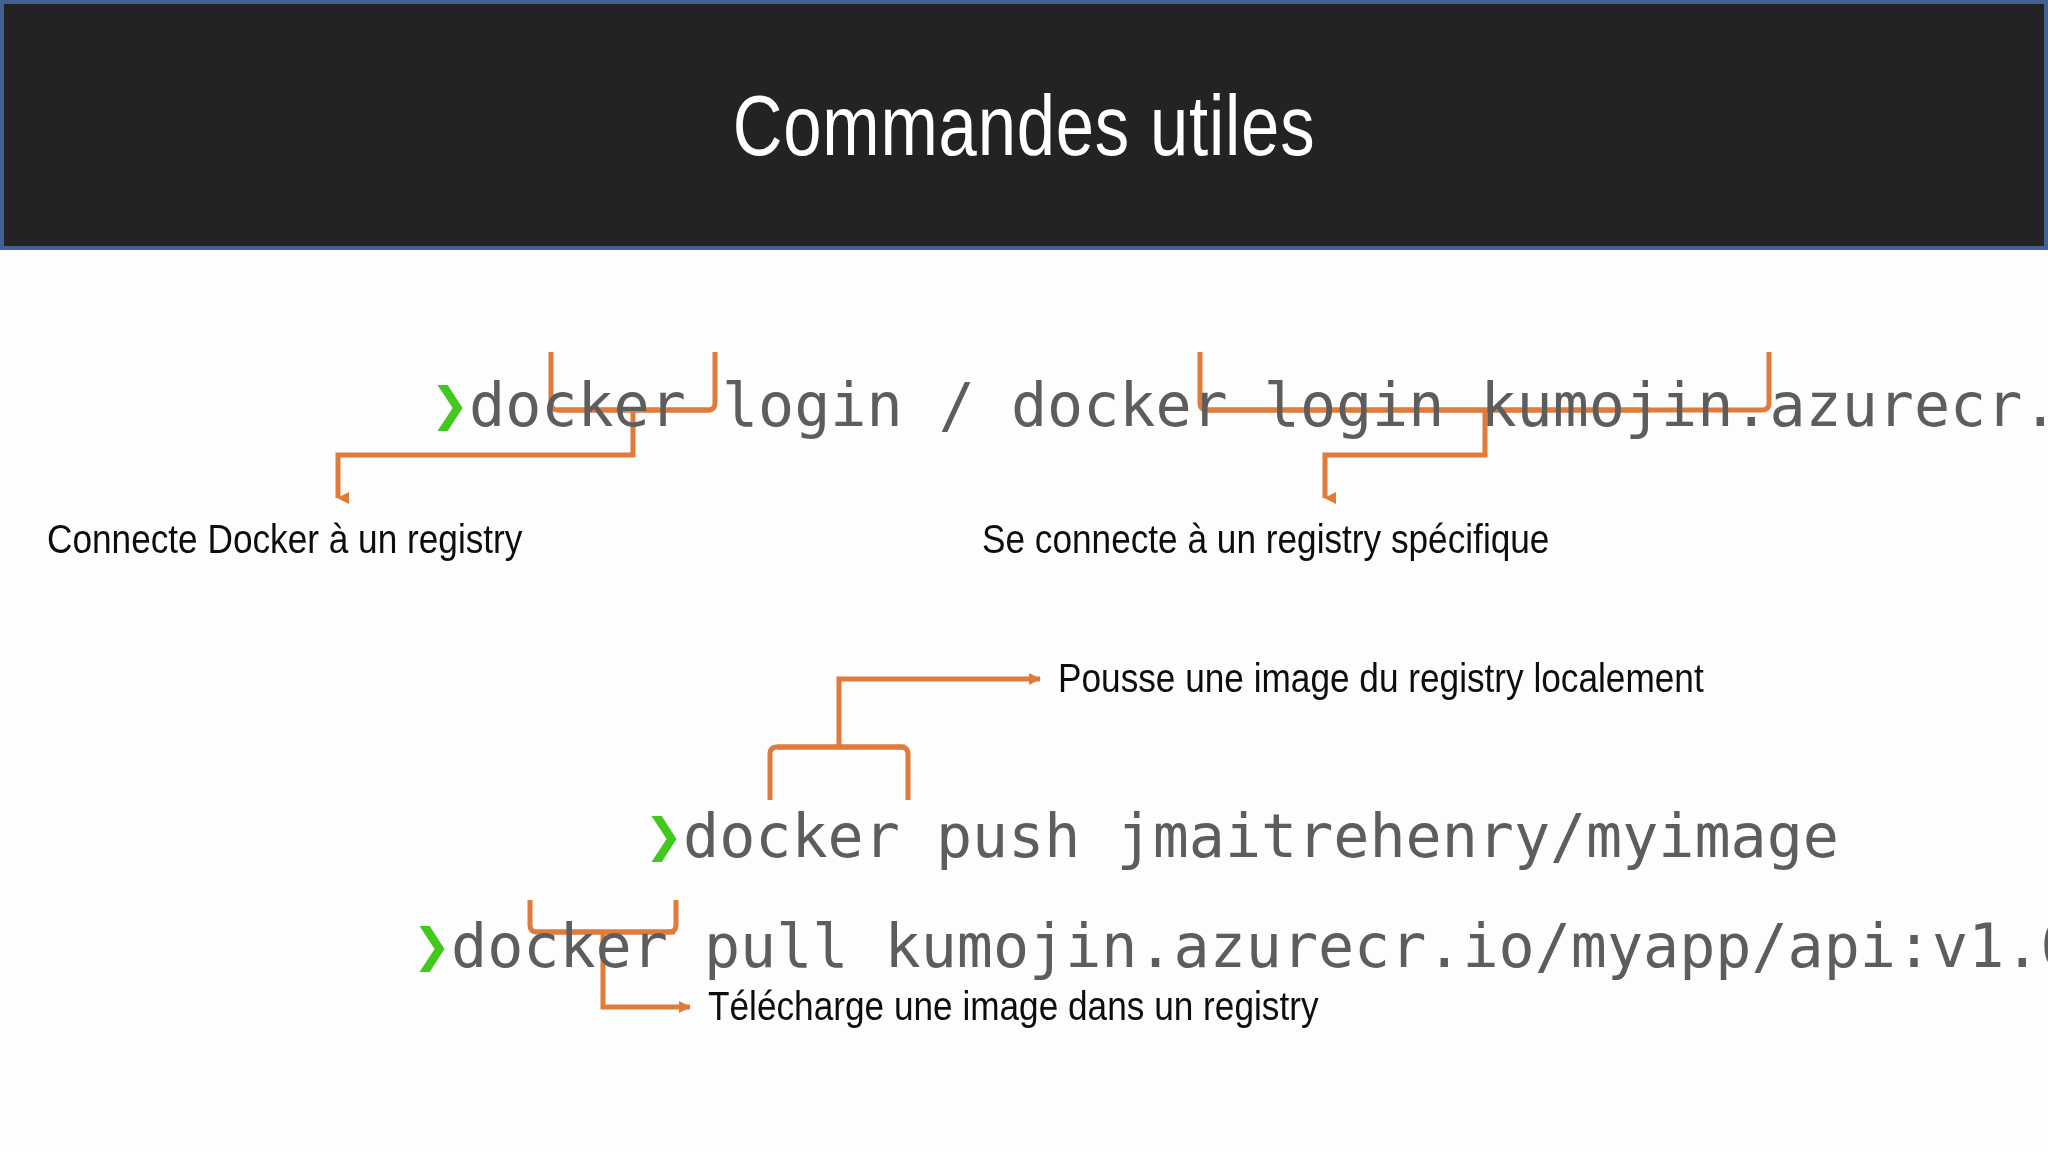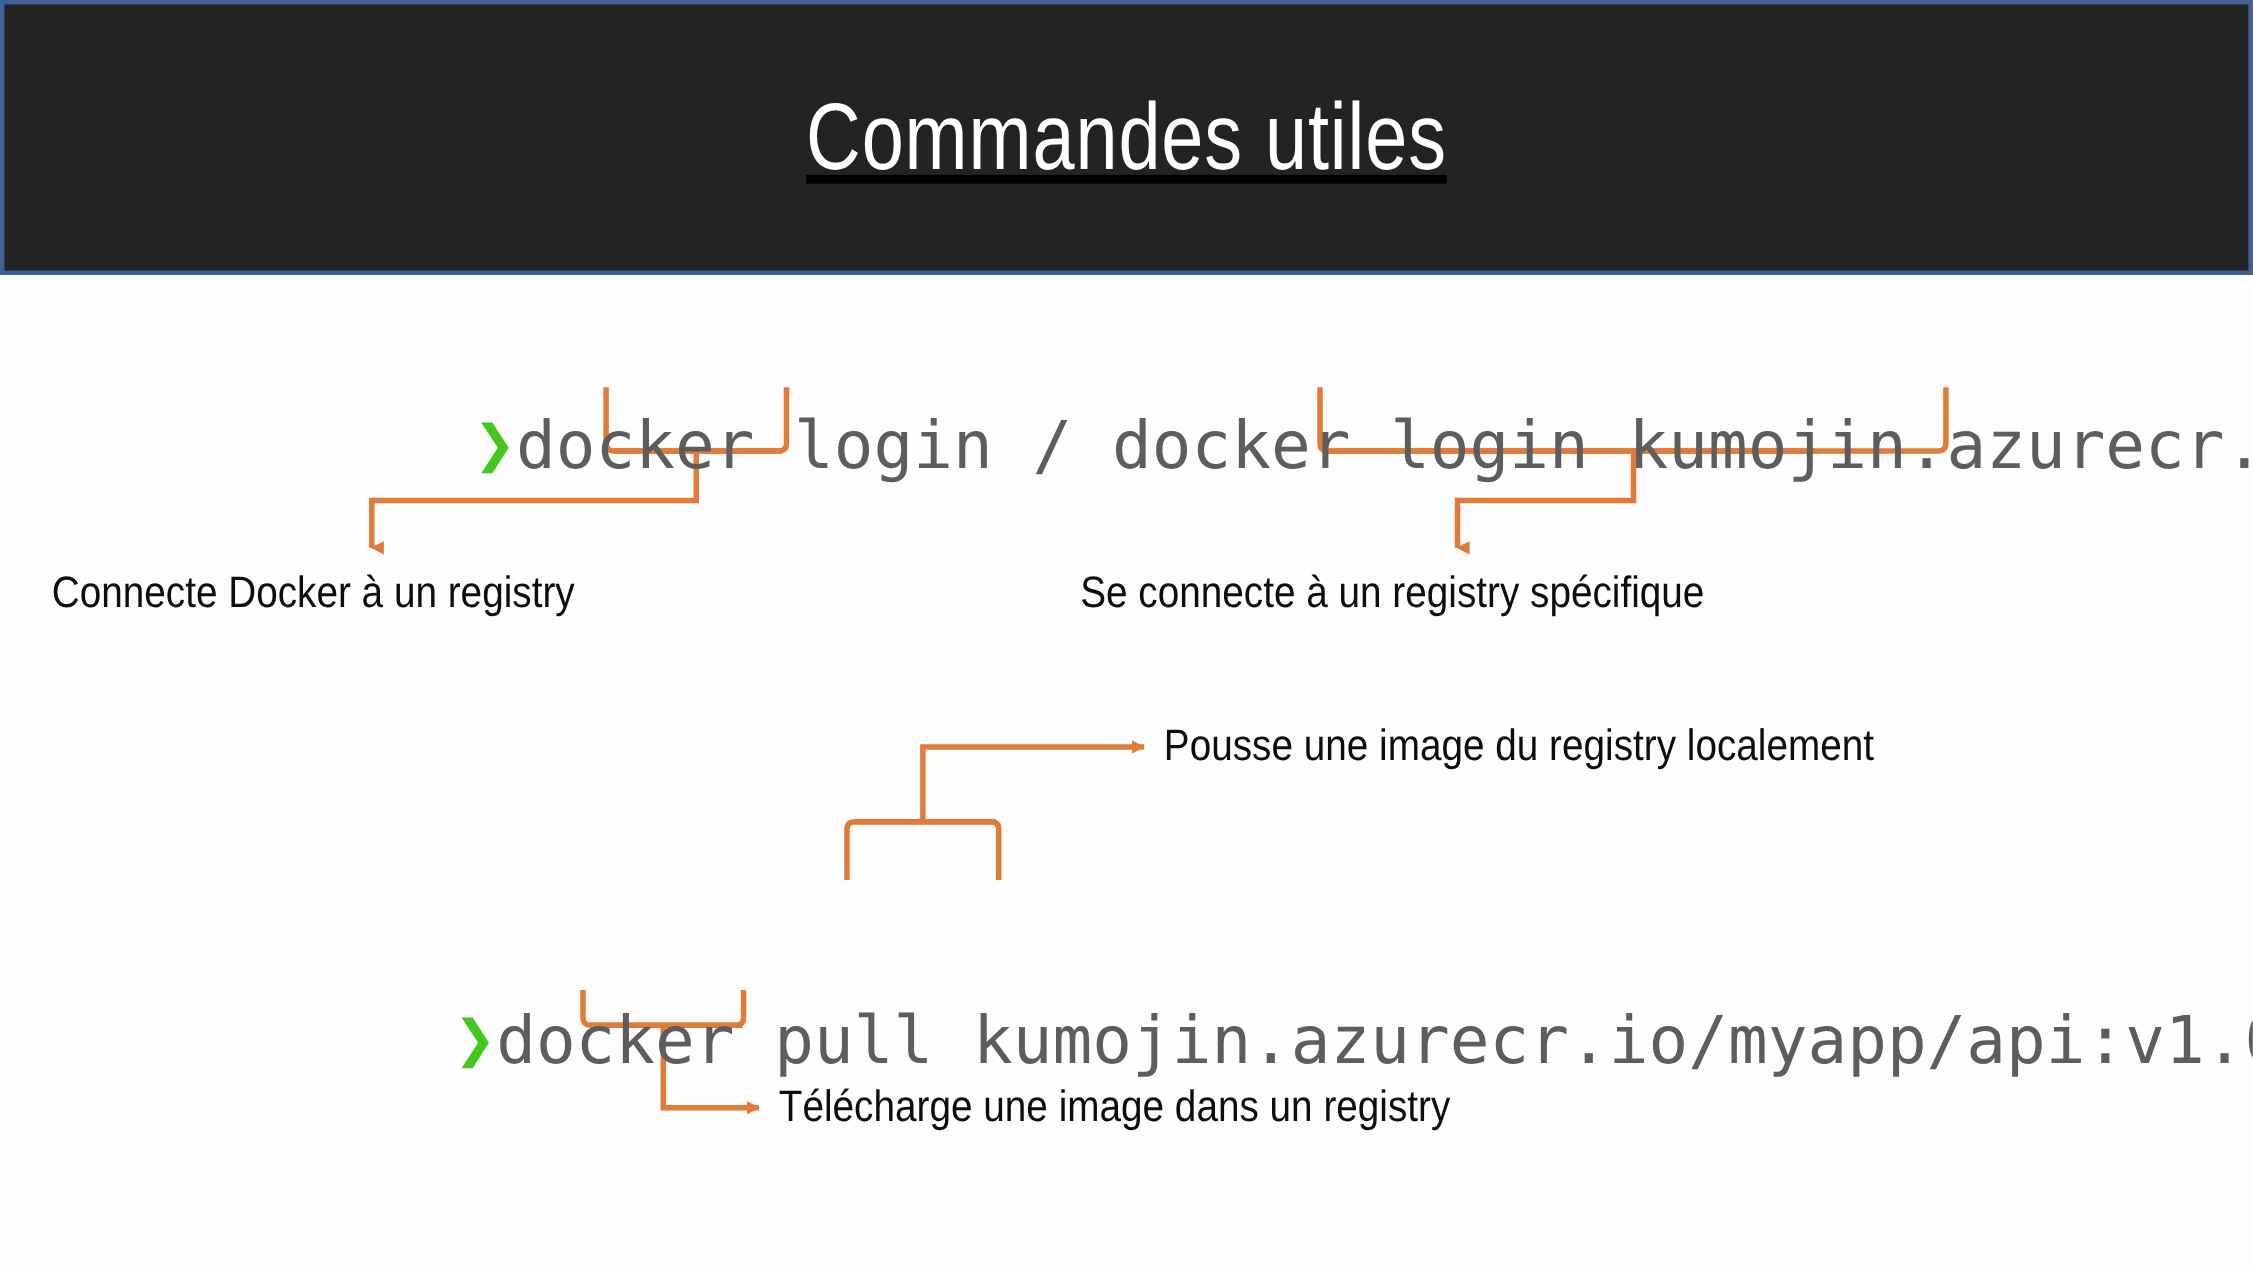--- a/index.html
+++ b/index.html
@@ -16,21 +16,21 @@
   }
   
   .header{
     position:absolute;left:0;top:0;width:2048px;height:250px;
     background:#232323;
     box-sizing:border-box;
     border-top:4px solid #3f6193;
     border-bottom:4px solid #3f6193;
     border-left:4px solid #3f6193;
     border-right:4px solid #3f6193;
-    display:flex;align-items:center;justify-content:center;text-decoration:underline;
+    display:flex;align-items:center;justify-content:center;
   }
   .header-title{
     color:#ffffff;
     font-size:86px;
     font-weight:400;
     letter-spacing:1px;
     font-family:"Liberation Sans","DejaVu Sans",sans-serif;
     transform:scaleX(0.80);
     transform-origin:center center;
     white-space:nowrap;
@@ -116,20 +116,23 @@
       <path d="M676,900 L676,925 Q676,932 669,932 L537,932"></path>
     </g>
 
     <path d="M603,932 L603,1007 L690,1007" fill="none" stroke="#e07b39" stroke-width="5" marker-end="url(#ah-right)"></path>
   </svg>
 
   <div class="cmd" style="left:286px; top:315px;">
     <span class="chev">❯</span><span>docker login / docker login kumojin.azurecr.io</span>
   </div>
 
+  <div class="cmd" style="left:500px; top:746px;">
+    <span class="chev">❯</span><span>docker push jmaitrehenry/myimage</span>
+  </div>
 
   <div class="cmd" style="left:268px; top:856px;">
     <span class="chev">❯</span><span>docker pull kumojin.azurecr.io/myapp/api:v1.0.0</span>
   </div>
 
   <div class="caption" style="left:47px; top:519px;">Connecte Docker à un registry</div>
 
   <div class="caption" style="left:982px; top:519px;">Se connecte à un registry spécifique</div>
 
   <div class="caption" style="left:1058px; top:658px;">Pousse une image du registry localement</div>

